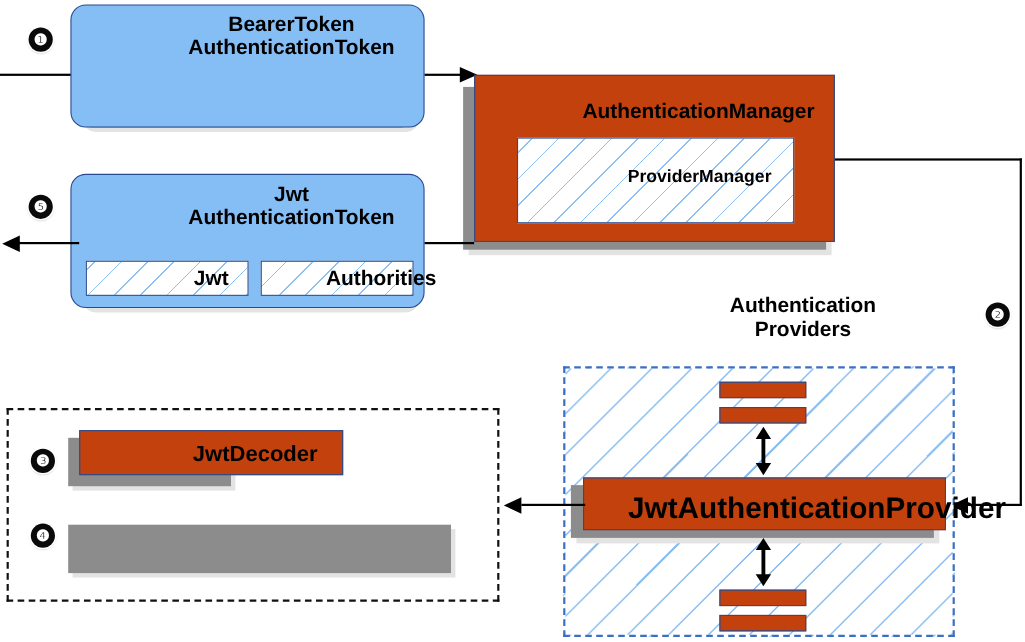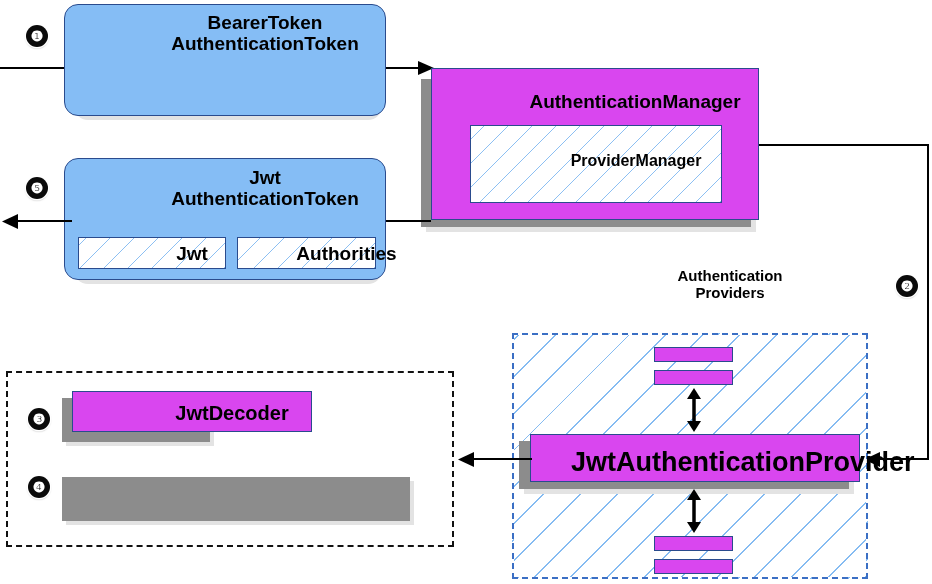--- a/index.html
+++ b/index.html
@@ -33,21 +33,21 @@
 
   
   .blue-round {
     background: #85BDF5;
     border: 1.5px solid #2A4B8D;
     border-radius: 14px;
     box-sizing: border-box;
   }
   
   .blue-sq {
-    background: #d946ef;
+    background: #c2410c;
     border: 1.5px solid #2A4B8D;
     box-sizing: border-box;
   }
   
   .shadow-dark {
     background: #8C8C8C;
   }
   .shadow-light {
     background: #E3E3E3;
   }
@@ -159,21 +159,21 @@
       <div class="node-label abs" style="left:0; top:5px; width:100%; font-size:19px;">Authorities</div>
     </div>
   </div>
 
   <div class="abs line-h" style="left:386px; top:220px; width:45px;"></div>
   <div class="abs line-h" style="left:16px; top:220px; width:56px;"></div>
   <svg class="arrow" style="left:0px; top:213px; width:20px; height:17px;" viewBox="0 0 20 17">
     <polygon points="18,1 2,8.5 18,16" fill="#000000"></polygon>
   </svg>
 
-  <div class="node-label abs" style="left:512px; top:268px; width:356px; font-size:15px;">Authentication
+  <div class="node-label abs" style="left:512px; top:268px; width:356px; font-size:19px;">Authentication
 Providers</div>
 
   <div class="abs hatch-region" style="left:512px; top:333px; width:356px; height:246px;"></div>
 
   <div class="abs blue-sq" style="left:654px; top:347px; width:79px; height:15px;"></div>
   <div class="abs blue-sq" style="left:654px; top:370px; width:79px; height:15px;"></div>
 
   <svg class="arrow" style="left:684px; top:388px; width:20px; height:44px;" viewBox="0 0 20 44">
     <line x1="10" y1="6" x2="10" y2="38" stroke="#000" stroke-width="3.5"></line>
     <polygon points="10,0 17,11 3,11" fill="#000"></polygon>

